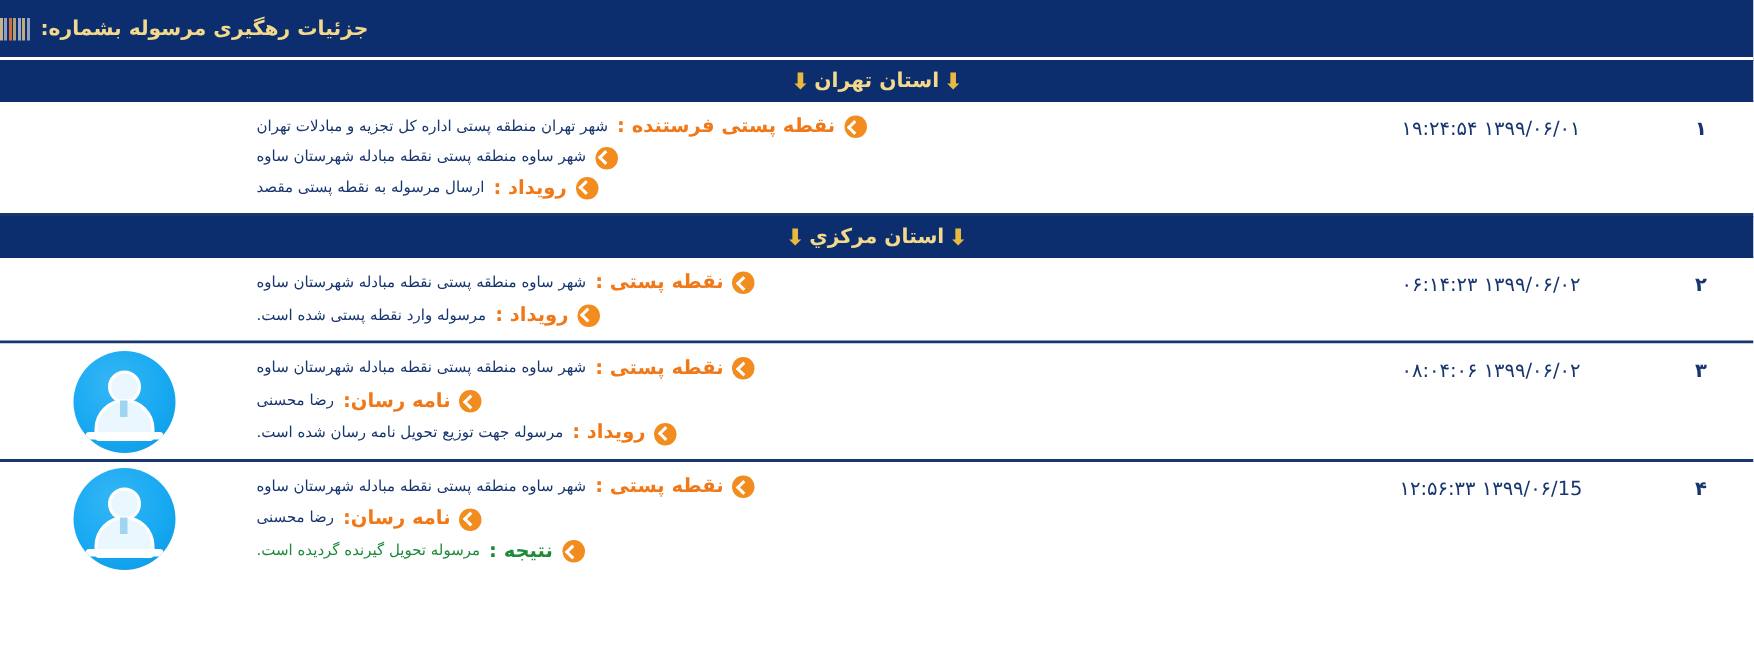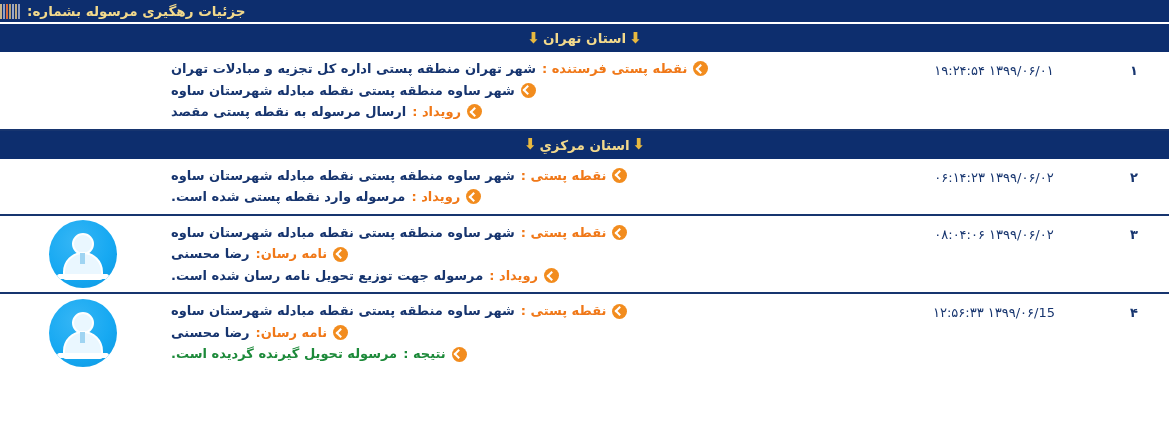--- a/index.html
+++ b/index.html
@@ -19,21 +19,21 @@
   .tracking-panel {
     width: 1169px;
     height: 446px;
     position: relative;
     background: #ffffff;
     box-sizing: border-box;
   }
 
   
   .title-bar {
-    height: 24px;
+    height: 40px;
     background: #0d2e6e;
     border-bottom: 2px solid #ffffff;
     display: flex;
     align-items: center;
     justify-content: flex-start;
     flex-direction: row-reverse;
     padding: 0 8px 0 0;
     box-sizing: border-box;
     gap: 7px;
   }
@@ -178,22 +178,22 @@
     border-bottom: 2px solid #ffffff;
     transform: translateY(-50%) rotate(45deg);
   }
   .line-key {
     color: #f07818;
     font-size: 13px;
     font-weight: bold;
   }
   .line-val {
     color: #17356f;
-    font-size: 13px;
-    font-weight: bold;
+    font-size: 10px;
+    font-weight: normal;
   }
   .line-val.result-ok {
     color: #1d8a3a;
   }
   .detail-line.result .line-key {
     color: #1d8a3a;
   }
 
   
   .avatar {

